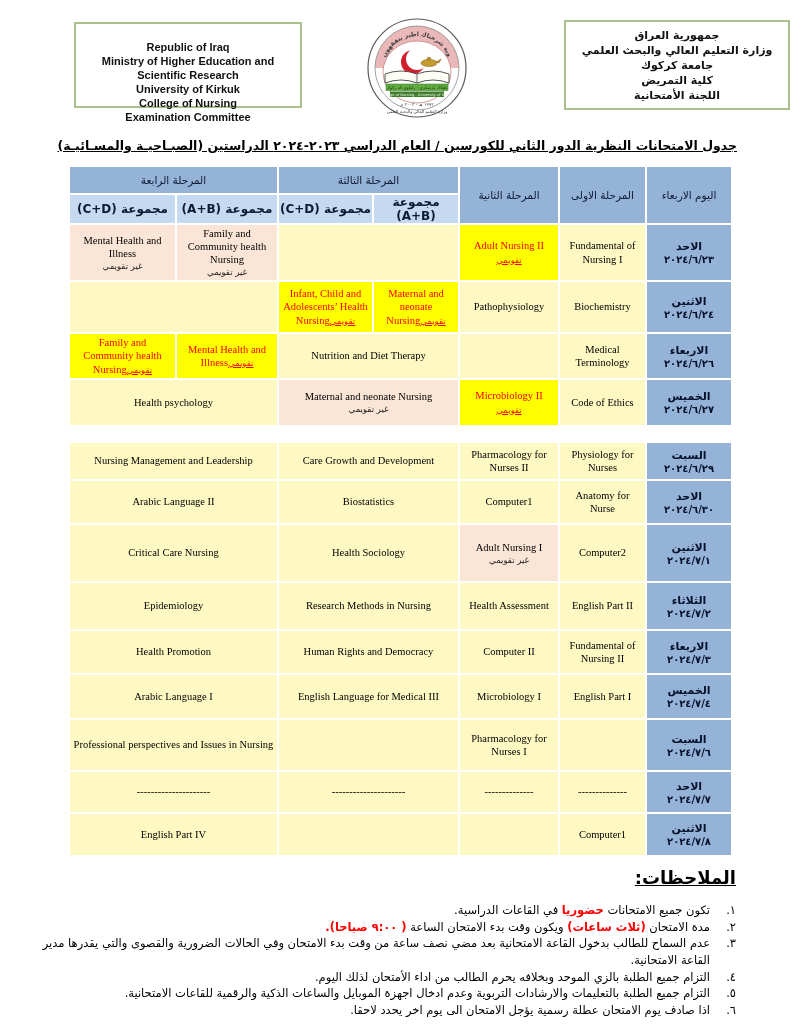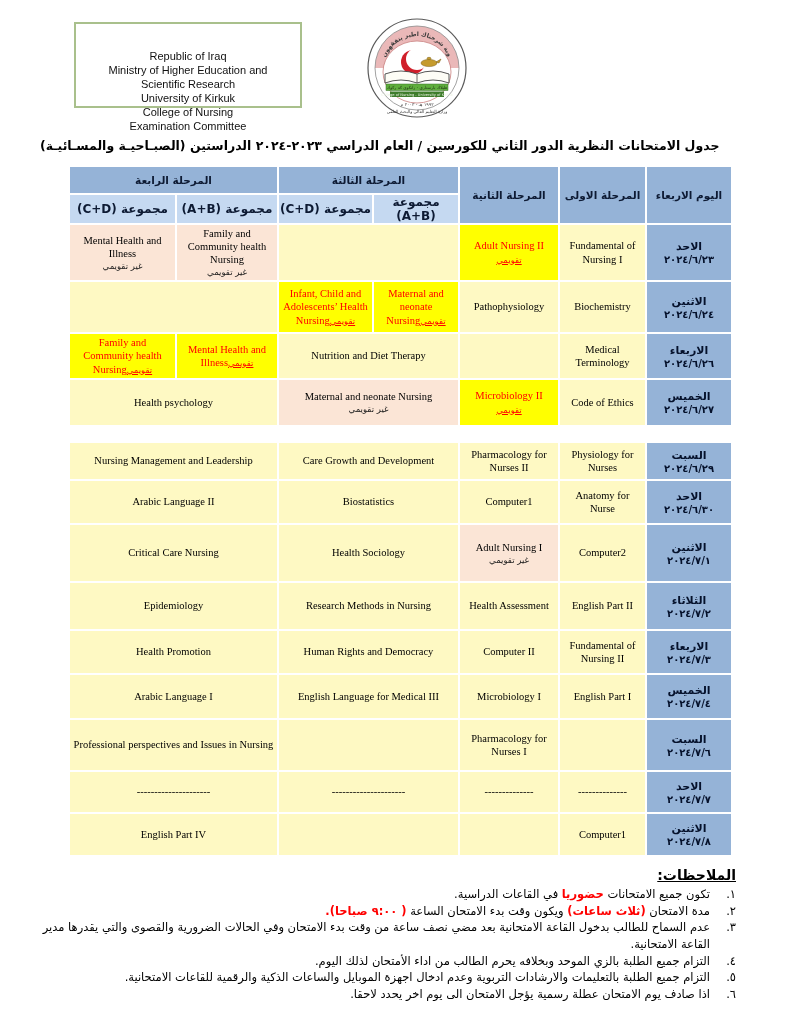--- a/index.html
+++ b/index.html
@@ -2,51 +2,51 @@
 <html lang="ar"><head>
 <meta charset="utf-8">
 <style>
   * { margin:0; padding:0; box-sizing:border-box; }
   body { background:#e8e8e8; font-family:"Liberation Serif", serif; }
   .page { position:relative; width:800px; height:1035px; background:#ffffff; margin:0 auto; overflow:hidden; }
 
   
   .hdr { position:relative; height:134px; }
   .hdr-box { position:absolute; border:2px solid #a9c08c; background:#fff; text-align:center; }
-  .hdr-box.en { left:74px; top:22px; width:228px; height:86px; padding-top:25px;
-                font-family:"Liberation Sans", sans-serif; font-weight:normal; font-size:11px; line-height:14px; color:#111; }
+  .hdr-box.en { left:74px; top:22px; width:228px; height:86px; padding-top:16px;
+                font-family:"Liberation Sans", sans-serif; font-weight:bold; font-size:11px; line-height:14px; color:#111; }
   .hdr-box.ar { left:564px; top:20px; width:226px; height:90px; padding-top:6px; direction:rtl;
                 font-family:"DejaVu Sans", sans-serif; font-weight:bold; font-size:11px; line-height:15px; color:#111; }
   .logo-wrap { position:absolute; left:366px; top:14px; width:102px; height:112px; }
 
   
-  .title { direction:rtl; text-align:left; margin:4px 63px 12px 40px; white-space:nowrap;
+  .title { direction:rtl; text-align:right; margin:4px 63px 12px 40px; white-space:nowrap;
            font-family:"DejaVu Sans", sans-serif; font-weight:bold; font-size:12.5px; color:#000;
-           }
+           text-decoration:underline; }
 
   
   .tbl-zone { direction:rtl; padding-right:67px; }
   table.sched { border-collapse:separate; border-spacing:2px; table-layout:fixed; direction:rtl; }
   table.sched td, table.sched th { vertical-align:middle; text-align:center; overflow:hidden; }
-  th.mainhead { background:#95b3d7; font-family:"DejaVu Sans", sans-serif; font-weight:bold; font-size:10.5px; color:#0d1a33; }
+  th.mainhead { background:#95b3d7; font-family:"DejaVu Sans", sans-serif; font-weight:normal; font-size:10.5px; color:#0d1a33; }
   th.subhead  { background:#c5d9f1; font-family:"DejaVu Sans", sans-serif; font-weight:bold; font-size:12px; color:#0d1a33; }
   td.date-cell { background:#95b3d7; font-family:"DejaVu Sans", sans-serif; font-weight:bold; color:#05112b;margin-top:19px; }
   td.date-cell .day  { font-size:11px; }
   td.date-cell .ddate{ font-size:10px; margin-top:1px; letter-spacing:1px; }
   td.course { direction:ltr; background:#fef9c3; font-family:"Liberation Serif", serif; font-size:10.5px; color:#000; padding:2px 3px; line-height:1.25; }
   td.course.yellow { background:#ffff00; color:#ff0000; }
   td.course.peach  { background:#fbe5d6; }
   td.course .ar { font-family:"DejaVu Sans", sans-serif; font-size:8.5px; }
   td.course.yellow .ar { color:#ff0000; text-decoration:underline; display:inline; }
   td.course.peach .ar, td.course.plain .ar { color:#1a1a1a; display:block; margin-top:1px; }
   .tbl-gap { height:14px; }
 
   
   .notes { direction:rtl; margin:10px 64px 0 34px; font-family:"DejaVu Sans", sans-serif; color:#000; }
-  .notes-heading { font-weight:bold; font-size:14px; text-decoration:underline; margin-bottom:3px; }
+  .notes-heading { font-weight:bold; font-size:18px; text-decoration:underline; margin-bottom:14px; }
   .note-item { display:flex; font-size:11.5px; line-height:1.45; }
   .note-item .num { flex:0 0 26px; text-align:right; padding-left:8px; }
   .note-item .txt { flex:1; }
   .rd { color:#ff0000; font-weight:bold;margin-top:40px; }
   .bd { font-weight:normal;margin-top:16px; }
 </style>
 </head>
 <body>
 
 <div class="page">
@@ -80,20 +80,27 @@
         <path d="M19 60 Q35 54 51 60 Q67 54 83 60 L83 69 Q67 63 51 69 Q35 63 19 69 Z" fill="#fdfdf6" stroke="#444" stroke-width="0.9"></path>
         <line x1="51" y1="60" x2="51" y2="69" stroke="#444" stroke-width="0.8"></line>
         <rect x="20" y="70" width="62" height="6.5" fill="#5fae3d" stroke="#38702a" stroke-width="0.5"></rect>
         <rect x="24" y="77.5" width="54" height="5.5" fill="#3f7d2c"></rect>
         <text x="51" y="75.3" font-size="4.2" text-anchor="middle" fill="#1c2e12" font-family="DejaVu Sans, sans-serif">ظيلاك بارستاري - زانكوي كه ركوك</text>
         <text x="51" y="82" font-size="3.6" text-anchor="middle" fill="#eaf2e2" font-family="DejaVu Sans, sans-serif">College of Nursing - University of Kirkuk</text>
         <text x="51" y="92" font-size="4.5" text-anchor="middle" fill="#444" font-family="DejaVu Sans, sans-serif">١٩٩٢ هـ - ٢٠٠٣ م</text>
         <text x="51" y="99" font-size="4.2" text-anchor="middle" fill="#333" font-family="DejaVu Sans, sans-serif">وزارة التعليم العالي والبحث العلمي</text>
       </svg>
     </div>
+    <div class="hdr-box ar">
+        <div>جمهورية العراق</div>
+        <div>وزارة التعليم العالي والبحث العلمي</div>
+        <div>جامعة كركوك</div>
+        <div>كلية التمريض</div>
+        <div>اللجنة الأمتحانية</div>
+      </div>
   </div>
 
   <div class="title">جدول الامتحانات النظرية الدور الثاني للكورسين / العام الدراسي ٢٠٢٣-٢٠٢٤  الدراستين (الصبـاحيـة  والمسـائيـة)</div>
 
   <div class="tbl-zone">
     <table class="sched">
       <colgroup>
         <col style="width:84px">
           <col style="width:85px">
           <col style="width:98px">

